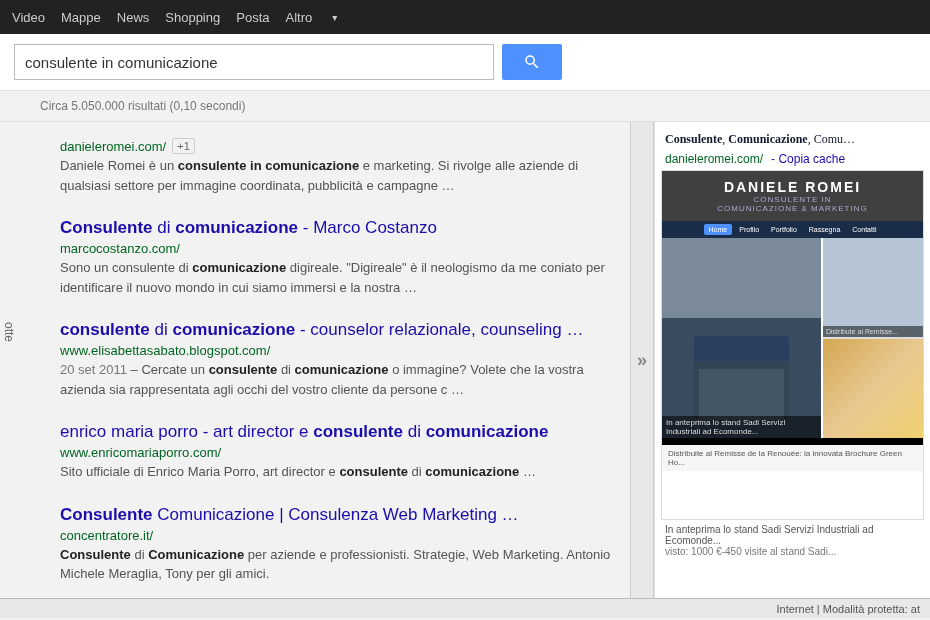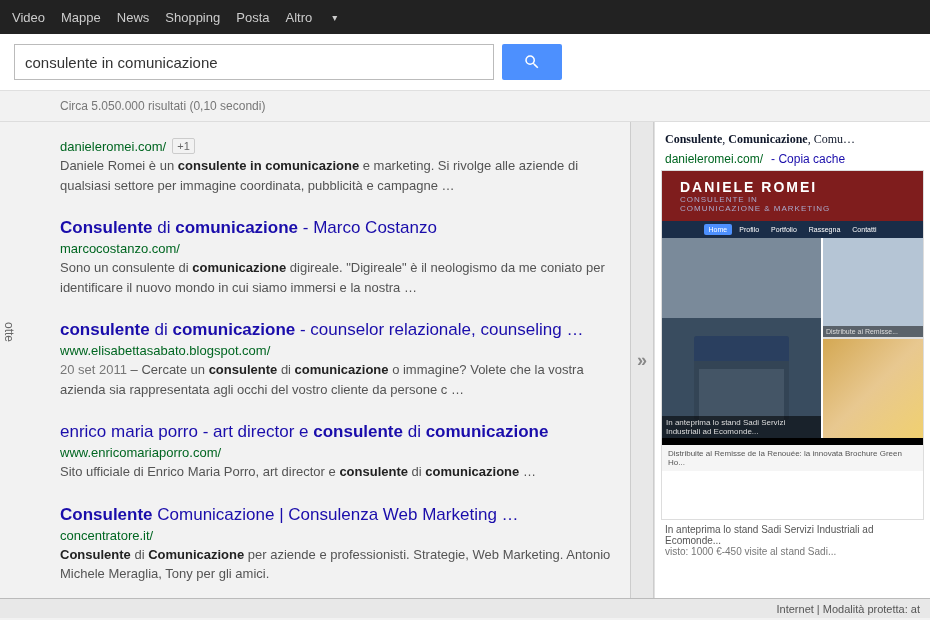--- a/index.html
+++ b/index.html
@@ -64,21 +64,21 @@
     }
     .search-icon-svg {
       width: 18px;
       height: 18px;
       fill: white;
     }
 
     
     .results-info {
       background: #f2f2f2;
-      padding: 8px 14px 8px 60px;
+      padding: 8px 14px 8px 40px;
       font-size: 12px;
       color: #777;
       border-bottom: 1px solid #ddd;
     }
 
     
     .main-content {
       display: flex;
       background: #f2f2f2;
       height: calc(620px - 34px - 58px - 30px - 22px);
@@ -189,24 +189,24 @@
       margin: 0 6px;
       border: 1px solid #ddd;
       height: 350px;
       overflow: hidden;
       background: #fff;
       position: relative;
     }
 
     
     .sim-site-header {
-      background: #7f1d1d;
-      padding: 8px 18px;
+      background: #404040;
+      padding: 8px 26px;
       color: white;
-      text-align: left;
+      text-align: center;
     }
     .sim-site-name {
       font-size: 14px;
       font-weight: bold;
       letter-spacing: 2px;
       color: #fff;
     }
     .sim-site-tagline {
       font-size: 8px;
       color: #aac;

